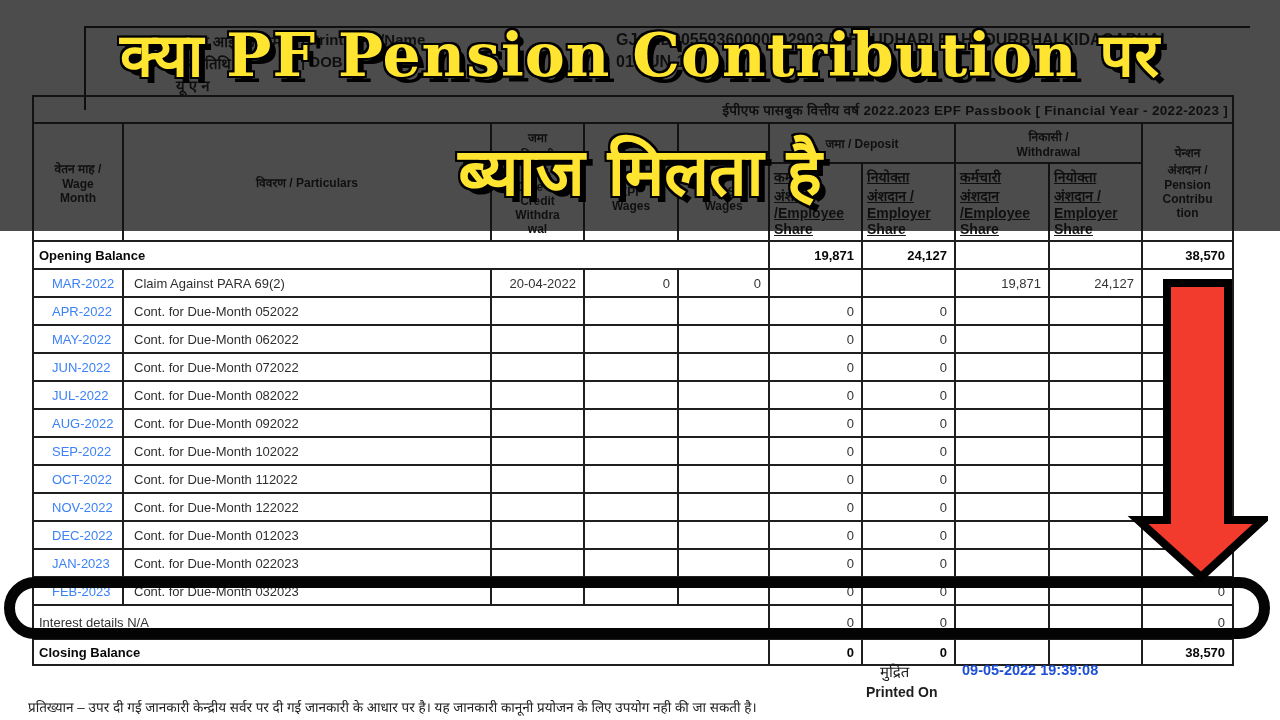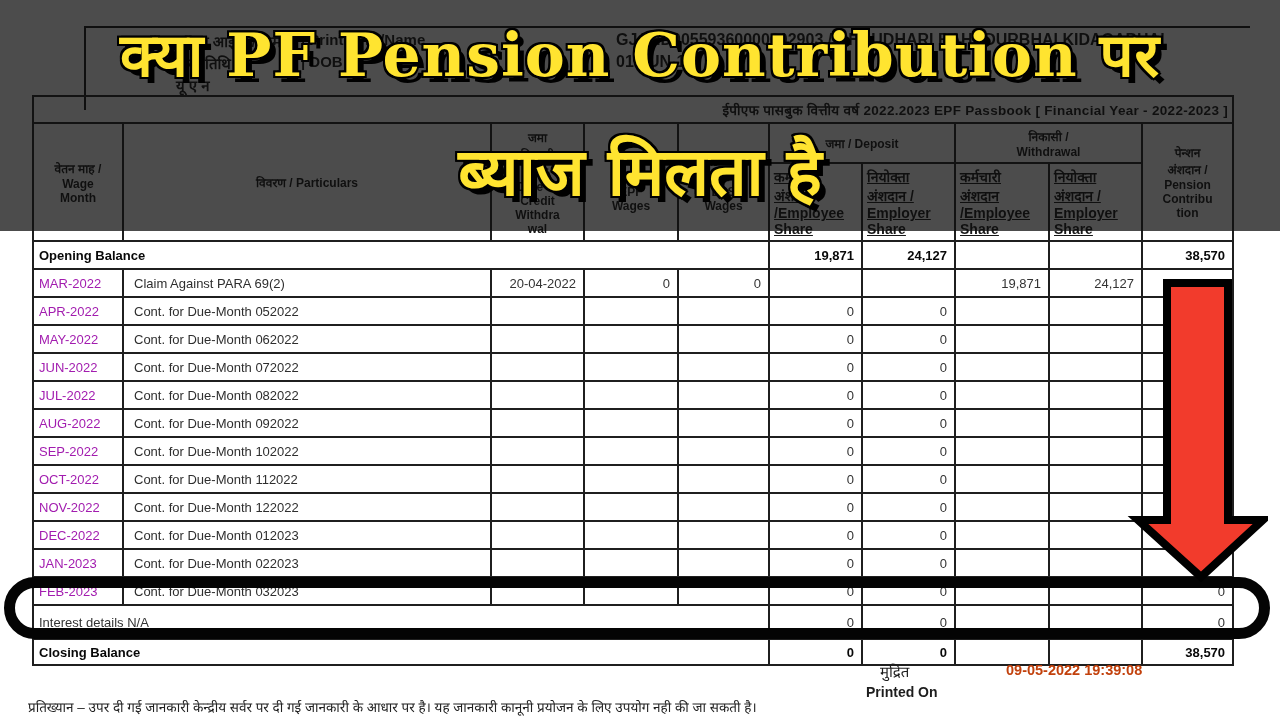--- a/index.html
+++ b/index.html
@@ -21,33 +21,33 @@
   .pb thead th { font-size:12px; font-weight:bold; color:#161616; padding:3px 4px; }
   .pb .title-row th { height:27px; font-size:13.5px; text-align:right; font-weight:bold; letter-spacing:.3px; }
   .pb .grp-row th { height:40px; vertical-align:middle; text-align:center; }
   .pb .sub-row th { height:68px; vertical-align:top; text-align:left; font-size:14px;text-decoration:underline; }
   .pre { white-space:pre-line; }
   th.vtop { vertical-align:top; text-align:center; }
   .pb tbody tr { height:28px; }
   .pb tbody tr:nth-last-child(2) { height:34px; }
   .pb tbody tr:last-child { height:26px; }
   .pb tbody td { font-size:13px; color:#333; background:#fff; }
-  .pb td.mon  { padding-left:5px; color:#a21caf; }
+  .pb td.mon  { padding-left:18px; color:#3b82f6; }
   .pb td.part { padding-left:10px; color:#2e2e2e; }
   .pb td.num  { text-align:right; padding-right:7px; }
   .pb td.lbl  { padding-left:5px; }
   .pb .b { font-weight:bold; color:#080808; }
 
   
   .foot-center { position:absolute; left:365px; top:660px; width:440px; text-align:center; color:#1d1d1d; }
   .foot-center .hi { font-size:15px; }
   .foot-center .en { font-size:15px; font-weight:bold; margin-top:3px; }
   .printed-hi { position:absolute; left:880px; top:661px; font-size:15px; color:#1d1d1d; }
   .printed-en { position:absolute; left:866px; top:684px; font-size:14px; font-weight:bold; color:#1d1d1d; }
-  .printed-ts { position:absolute; left:962px; top:662px; font-size:14.5px; font-weight:bold; color:#c2410c;margin-left:44px; }
+  .printed-ts { position:absolute; left:962px; top:662px; font-size:14.5px; font-weight:bold; color:#1d4ed8; }
   .disclaimer { position:absolute; left:28px; top:698px; width:1236px; font-size:13.5px; color:#222; white-space:nowrap; }
 
   
   .dark-overlay { position:absolute; left:0; top:0; width:1280px; height:231px;
     background:rgba(14,14,14,0.74); z-index:5; }
   .headline { position:absolute; left:0; width:1280px; text-align:center; z-index:10;
     font-family:"DejaVu Serif","Liberation Serif",serif; font-weight:bold;
     -webkit-text-stroke:4px #000; paint-order:stroke fill;
     text-shadow:6px 6px 0 #000, -2px 2px 0 #000, 2px -2px 0 #000, -2px -2px 0 #000; }
   .headline.l1 { top:12px;  font-size:60px; letter-spacing:1px; }

